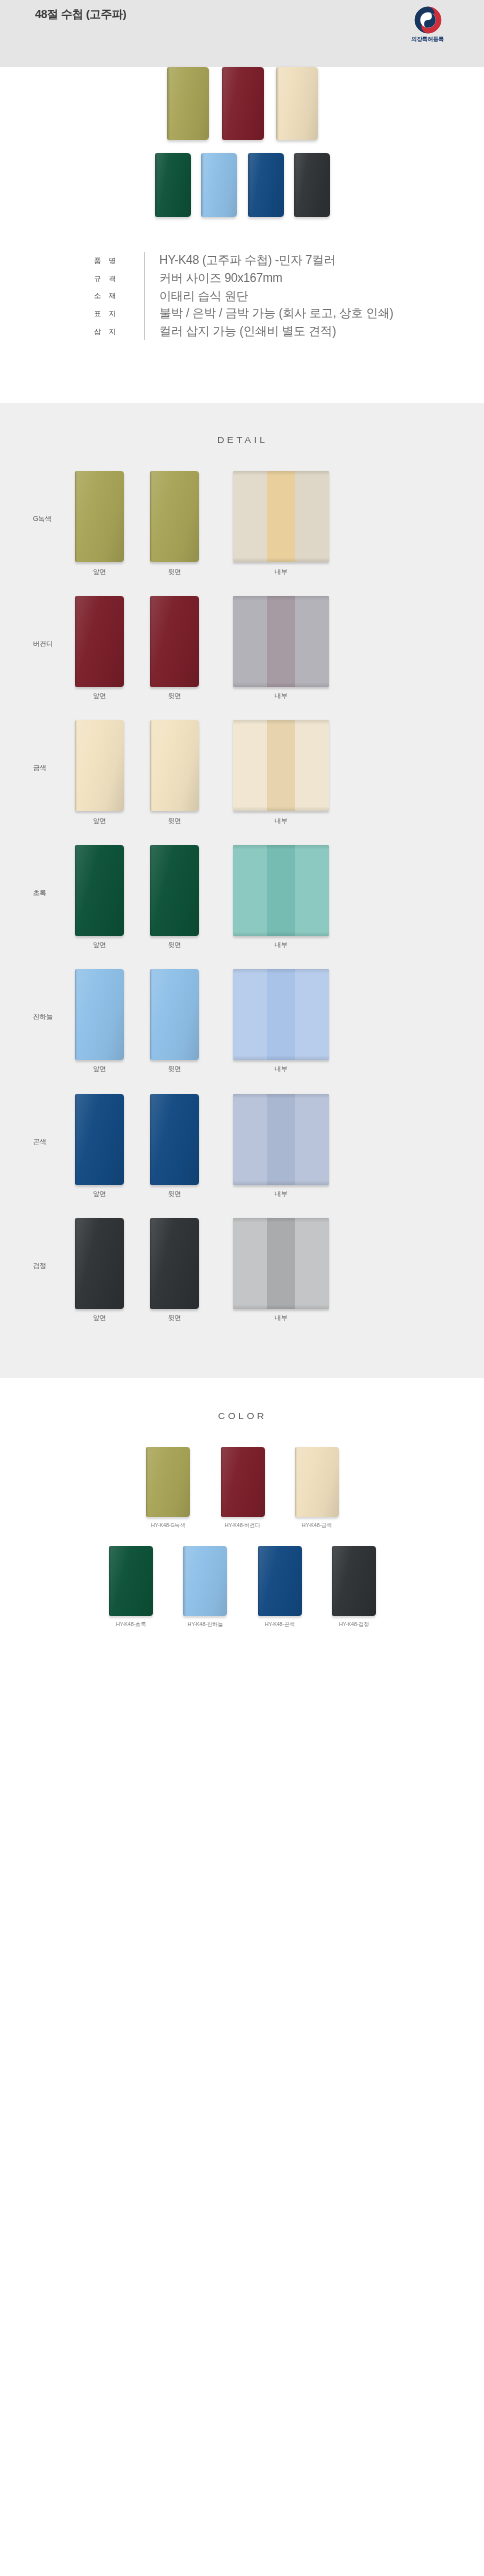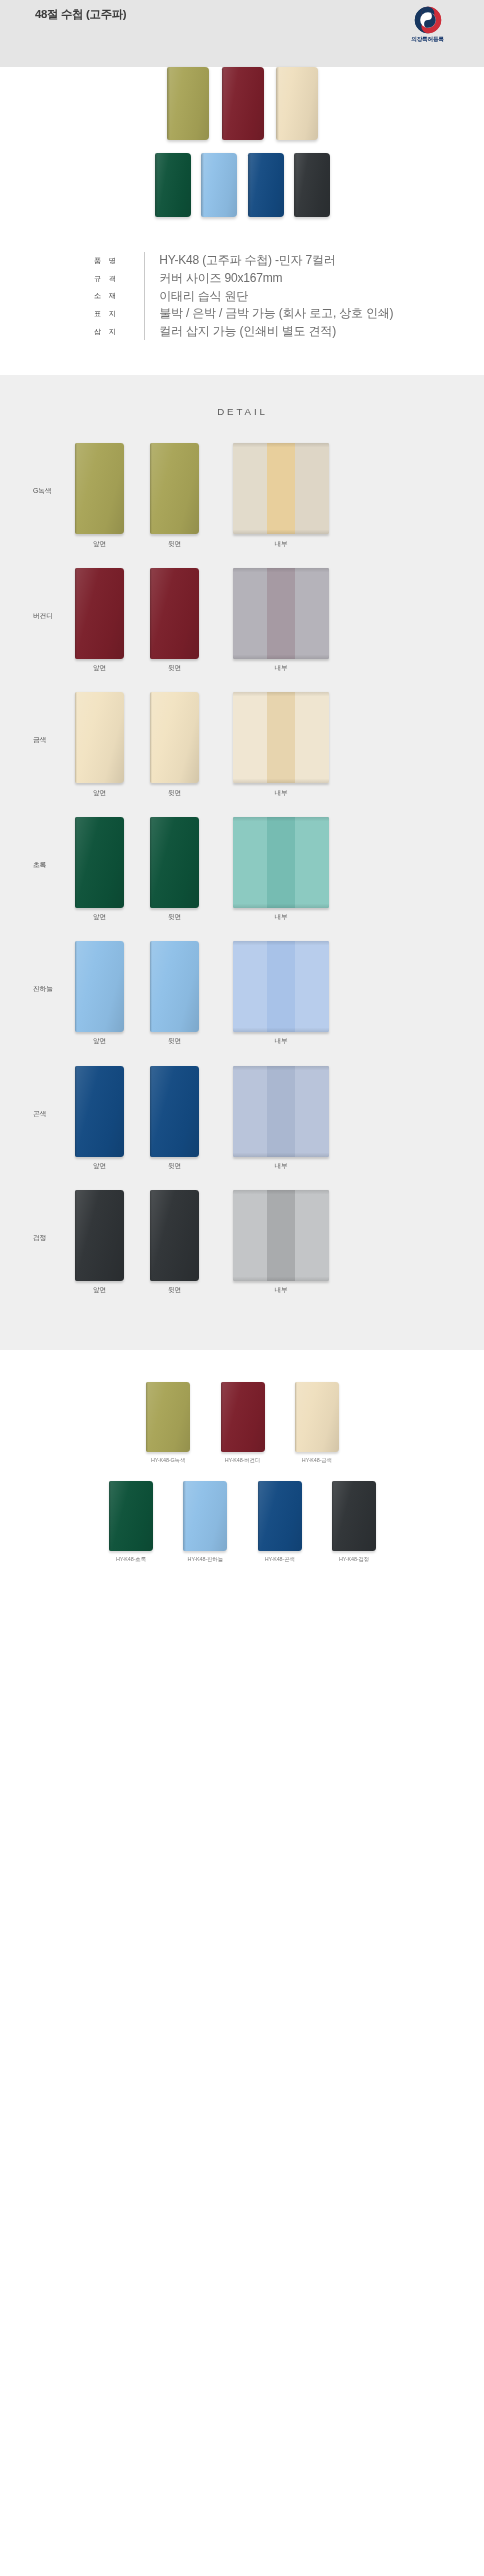--- a/index.html
+++ b/index.html
@@ -106,20 +106,21 @@
     font-size: 12px;
     color: #6d6d6d;
     letter-spacing: -0.2px;
     white-space: nowrap;
   }
 
   
   .detail-section {
     background: #efefef;
     padding: 31px 0 35px 0;
+    margin-top: 28px;
   }
   .section-heading {
     text-align: center;
     font-size: 9.7px;
     letter-spacing: 2.9px;
     color: #5a5a5a;
     font-weight: 400;
     margin-bottom: 26px;
   }
   .detail-row {
@@ -438,20 +439,21 @@
               <div class="panel" style="background: rgb(195, 197, 199);"></div>
             </div>
             <div class="cell-caption">내부</div>
           </div>
         </div>
       </div>
     </div>
 </div>
 
 <div class="color-section">
+  <div class="section-heading">COLOR</div>
   <div class="color-grid-row" id="color-row-1">
       <div class="swatch-cell">
         <div class="swatch-img" style="background: rgb(168, 164, 87);"></div>
         <div class="swatch-label">HY-K48-G녹색</div>
       </div>
       <div class="swatch-cell">
         <div class="swatch-img" style="background: rgb(124, 31, 43);"></div>
         <div class="swatch-label">HY-K48-버건디</div>
       </div>
       <div class="swatch-cell">

